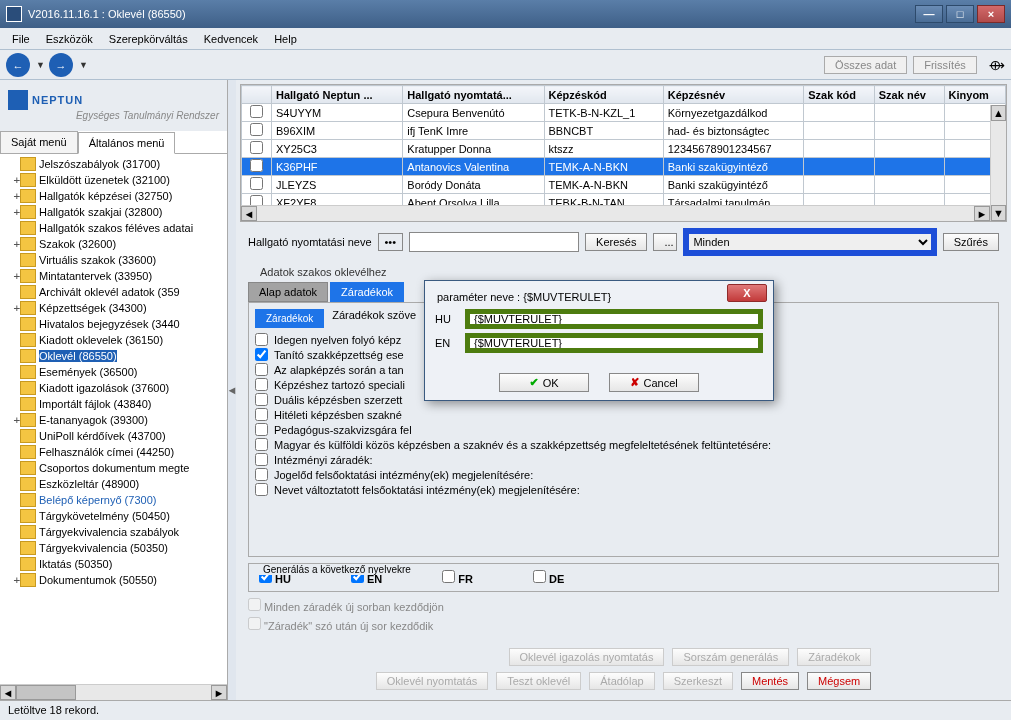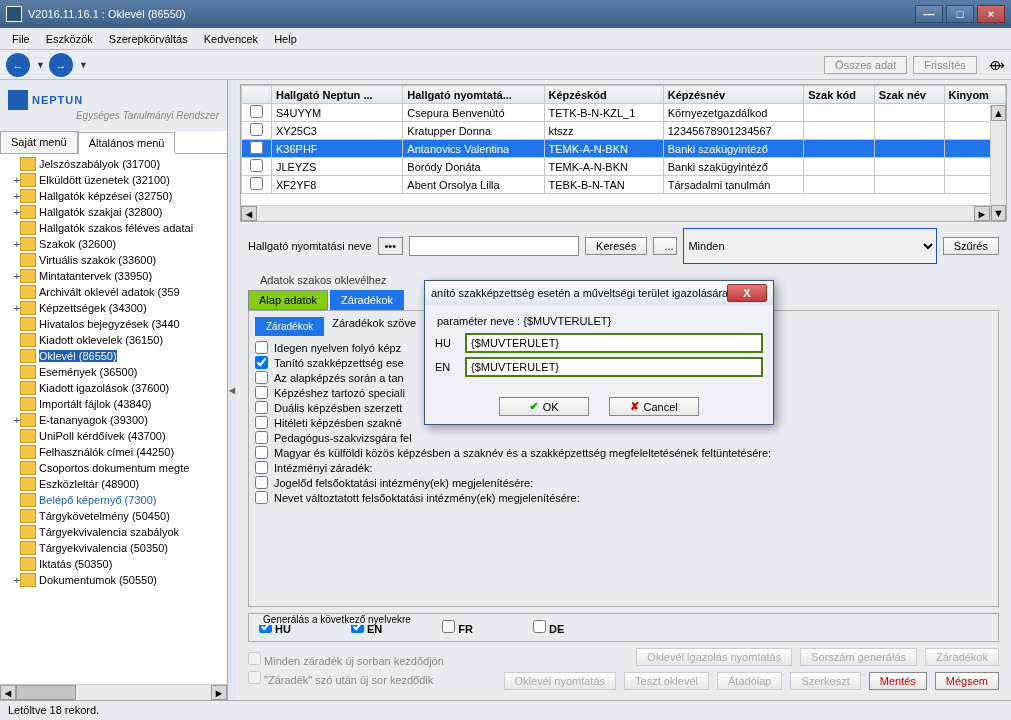--- a/index.html
+++ b/index.html
@@ -34,45 +34,45 @@
 .treeitem.link span.label { color: #1e5fb4; }
 .content { flex: 1; background: #e8ecf1; position: relative; padding: 4px; display: flex; flex-direction: column; }
 .gridwrap { background: #fff; border: 1px solid #aaa; height: 138px; position: relative; overflow:hidden;}
 table.grid { width: 100%; border-collapse: collapse; }
 table.grid th, table.grid td { border: 1px solid #c0c8d0; padding: 0 4px; text-align: left; height: 18px; font-size: 11px; white-space: nowrap; overflow: hidden; }
 table.grid th { background: linear-gradient(#f4f6fa,#e0e6ee); }
 table.grid tr.selected td { background: #1e74e8; color: #fff; }
 table.grid td.chk { text-align: center; width: 30px; }
 .filterrow { display: flex; align-items: center; padding: 6px 8px; gap: 6px; }
 .filterrow input[type=text] { border: 1px solid #888; height: 20px; padding: 0 4px; }
-.filterrow select { border: 1px solid #1d4ed8; height: 36px; }
+.filterrow select { border: 6px solid #1d4ed8; height: 28px; }
 .btn { background: linear-gradient(#fdfdfd,#e6e6e6); border: 1px solid #888; padding: 2px 10px; cursor: pointer; }
 .section-title { padding: 4px 20px; color: #333; }
 .innertabs { display: flex; margin: 0 8px; }
-.innertab { padding: 3px 10px; border: 1px solid #888; background: #84cc16; cursor: pointer; margin-right: 2px; }
+.innertab { padding: 3px 10px; border: 1px solid #888; background: #a3a3a3; cursor: pointer; margin-right: 2px; }
 .innertab.active { background: #1e74e8; color: #fff; border-color: #1e74e8; }
 .innercontent { margin: 0 8px; border: 1px solid #aaa; background: #e8ecf1; padding: 6px; flex: 1; overflow: hidden; }
 .chkrow { display: flex; align-items: center; padding: 1px 0; }
 .chkrow input { margin-right: 6px; }
 .genlang { margin: 6px 8px 0 8px; border: 1px solid #aaa; padding: 6px 10px; display: flex; align-items: center; gap: 60px; }
 .genlang .lbl { position: absolute; margin-top: -16px; background: #e8ecf1; padding: 0 4px; font-size: 10px; }
-.bottomrow { display: flex; padding: 6px 8px; gap: 8px; justify-content: flex-end; align-items: center; }
+.bottomrow { display: flex; padding: 6px 8px; gap: 16px; justify-content: flex-end; align-items: center; flex-direction: column; }
 .bottomrow .leftopts { display: flex; flex-direction: column; gap: 4px; margin-right: auto; color: #888; }
 .bottomrow .btn.red { color: #c00; }
 .bottomrow .btn.dis { color: #aaa; border-color: #ccc; }
 .status { background: #e8ecf1; border-top: 1px solid #aaa; padding: 3px 8px; height: 20px; }
 .splitter { width: 8px; background: #e0e6ee; display: flex; align-items: center; justify-content: center; cursor: col-resize; color: #666; }
 
 .dialog { position: absolute; left: 424px; top: 280px; width: 350px; background: #eef1f6; border: 1px solid #3a5a80; box-shadow: 3px 3px 10px rgba(0,0,0,.4); }
 .dlgtitle { background: linear-gradient(#fff,#dbe6f4); height: 24px; display: flex; align-items: center; padding: 0 6px; font-size: 11px; overflow:hidden; white-space:nowrap;}
 .dlgclose-wrap { position:absolute; right:6px; top:3px; width:40px; height:18px; background: linear-gradient(#e07a7a,#c23a3a); color:#fff; display:flex;align-items:center;justify-content:center;border:1px solid #902a2a;font-weight:bold;cursor:pointer;border-radius:2px;}
 .dlgbody { padding: 8px 10px; }
 .dlgrow { display: flex; align-items: center; margin: 4px 0; }
 .dlgrow label { width: 30px; }
-.dlgrow input { flex: 1; border: 2px solid #4d7c0f; height: 20px; padding: 0 4px; }
+.dlgrow input { flex: 1; border: 5px solid #4d7c0f; height: 20px; padding: 0 4px; }
 .dlgparam { padding: 2px; font-size: 11px; }
 .dlgbtns { display: flex; justify-content: center; gap: 20px; padding: 8px; }
 .dlgbtns .btn { width: 90px; display: flex; align-items: center; justify-content: center; gap: 4px; }
 .check-green { color: #0a0; font-weight: bold; }
 .x-red { color: #c00; font-weight: bold; }
 .hscroll { height:16px; background:#e8e8e8; border-top:1px solid #ccc; display:flex; }
 .hscroll .thumb{ width:60px; background:#c4c4c4; border:1px solid #999;}
 .hscroll .arrow{ width:16px; background:#d8d8d8; border:1px solid #999; display:flex;align-items:center;justify-content:center;}
 .gridscroll-v { position:absolute; right:0; top:20px; bottom:0; width:16px; background:#e8e8e8; border-left:1px solid #ccc;}
 .gridscroll-v .arrow{height:16px;background:#d8d8d8;border:1px solid #999;display:flex;align-items:center;justify-content:center;}
@@ -287,20 +287,30 @@
               <td>S4UYYM</td>
               <td>Csepura Benvenútó</td>
               <td>TETK-B-N-KZL_1</td>
               <td>Környezetgazdálkod</td>
               <td></td>
               <td></td>
               <td></td>
             </tr>
             <tr>
               <td class="chk"><input type="checkbox" style=""></td>
+              <td>B96XIM</td>
+              <td>ifj TenK Imre</td>
+              <td>BBNCBT</td>
+              <td>had- és biztonságtec</td>
+              <td></td>
+              <td></td>
+              <td></td>
+            </tr>
+            <tr>
+              <td class="chk"><input type="checkbox" style=""></td>
               <td>XY25C3</td>
               <td>Kratupper Donna</td>
               <td>ktszz</td>
               <td>12345678901234567</td>
               <td></td>
               <td></td>
               <td></td>
             </tr>
             <tr class="selected">
               <td class="chk"><input type="checkbox" style=""></td>
@@ -439,23 +449,20 @@
         </div>
       </div>
     </div>
   </div>
 </div>
 
 <div class="status">Letöltve 18 rekord.</div>
 
 <div class="dialog">
   <div class="dlgclose-wrap">X</div>
-  <div class="dlgtitle">
-    <span>anító szakképzettség esetén a műveltségi terület igazolására</span>
-  </div>
   <div class="dlgbody">
     <div class="dlgparam">paraméter neve : {$MUVTERULET}</div>
     <div class="dlgrow">
       <label>HU</label>
       <input type="text" value="{$MUVTERULET}" style="">
     </div>
     <div class="dlgrow">
       <label>EN</label>
       <input type="text" value="{$MUVTERULET}" style="">
     </div>

